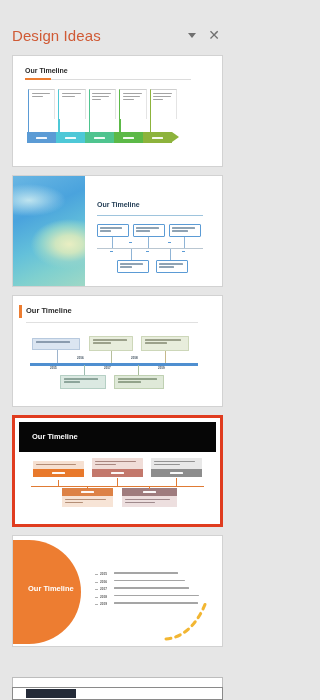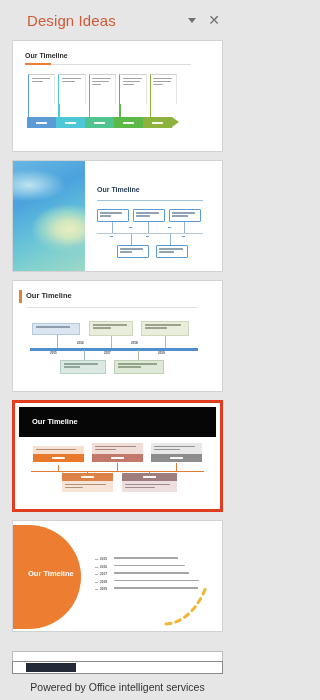--- a/index.html
+++ b/index.html
@@ -5,21 +5,21 @@
   * { box-sizing: border-box; margin: 0; padding: 0; }
   html, body {
     width: 235px; height: 700px;
     font-family: "Liberation Sans", sans-serif;
     background: #e6e6e6;
     overflow: hidden;
   }
   .panel { width: 235px; height: 700px; position: relative; background: #e6e6e6; display: flex; flex-direction: column; }
 
   
-  .header { height: 40px; flex: 0 0 40px; display: flex; align-items: center; padding: 0 10px 0 27px; background: #e6e6e6; }
+  .header { height: 40px; flex: 0 0 40px; display: flex; align-items: center; padding: 0 10px 0 12px; background: #e6e6e6; margin-top: 15px; }
   .header-title { font-size: 15px; color: #d05a35; letter-spacing: .1px; flex: 1; }
   .hdr-btn { width: 22px; height: 22px; display: flex; align-items: center; justify-content: center; color: #707070; cursor: pointer; }
   .chev { width: 0; height: 0; border-left: 4px solid transparent; border-right: 4px solid transparent; border-top: 5px solid #707070; }
   .xmark { font-size: 14px; line-height: 1; color: #707070; font-family: "DejaVu Sans", sans-serif; }
 
   
   .ideas { flex: 1 1 auto; overflow: hidden; padding: 0 12px; }
   .card { position: relative; width: 211px; height: 112px; background: #fff; margin-bottom: 8px; border: 1px solid #d2d2d2; overflow: hidden; }
   .card.selected { border: 3px solid #e03c1f; }
   .slide { position: absolute; inset: 0; background: #fff; }
@@ -378,17 +378,14 @@
 
   </div>
 
   <div class="hscroll-wrap">
     <div class="hscroll-spacer"></div>
     <div class="hscroll">
       <div class="hscroll-thumb"></div>
     </div>
   </div>
 
-  <div class="footer">
-    <span>Powered by Office intelligent services</span>
-  </div>
 
 </div>
 
 </body></html>

